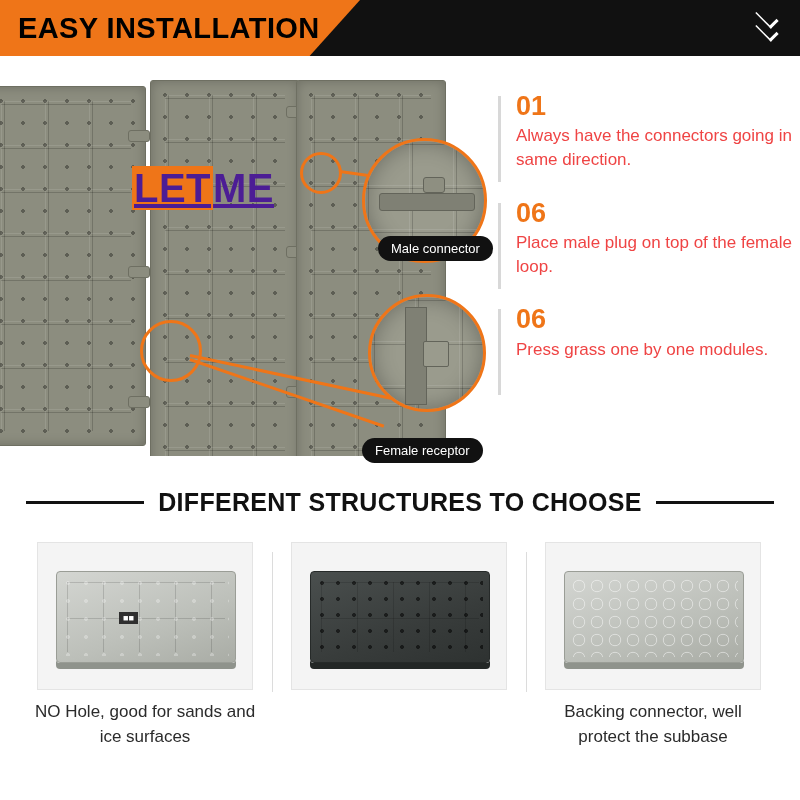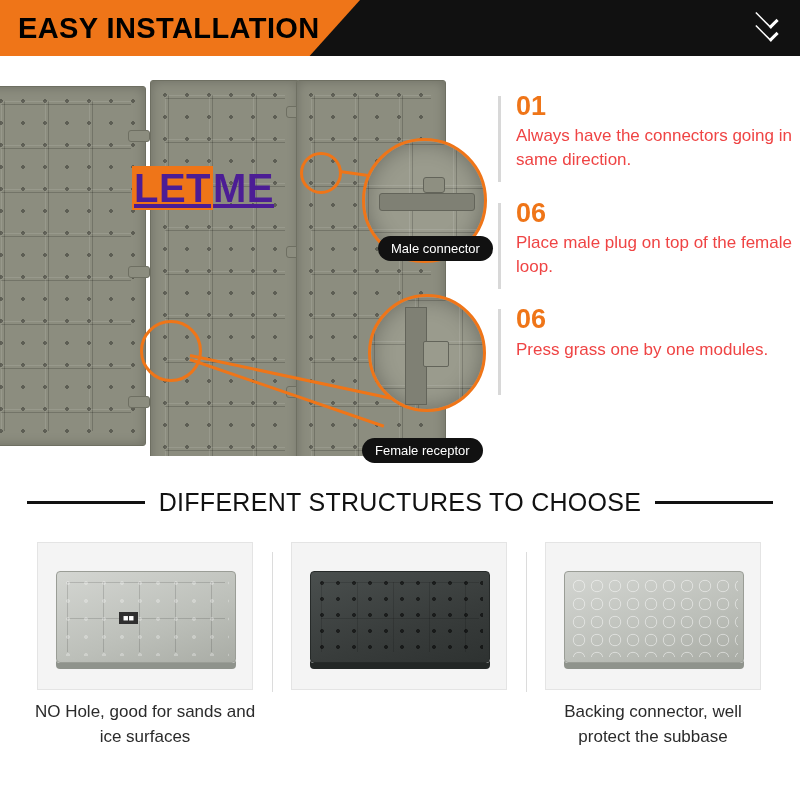--- a/index.html
+++ b/index.html
@@ -183,21 +183,21 @@
     position: absolute; top: 18px; left: 0;
     width: 800px;
     display: flex; align-items: center;
     justify-content: center;
     gap: 14px;
   }
   .title-rule {
     width: 118px; height: 3px; background: #111111;
   }
   .section-title {
-    font-size: 25px; font-weight: normal; color: #111111;
+    font-size: 25px; font-weight: bold; color: #111111;
     letter-spacing: .3px; white-space: nowrap;
   }
 
   .cards {
     position: absolute; top: 72px; left: 18px;
     width: 764px;
     display: flex;
   }
   .card { width: 254px; position: relative; }
   .card + .card::before {

